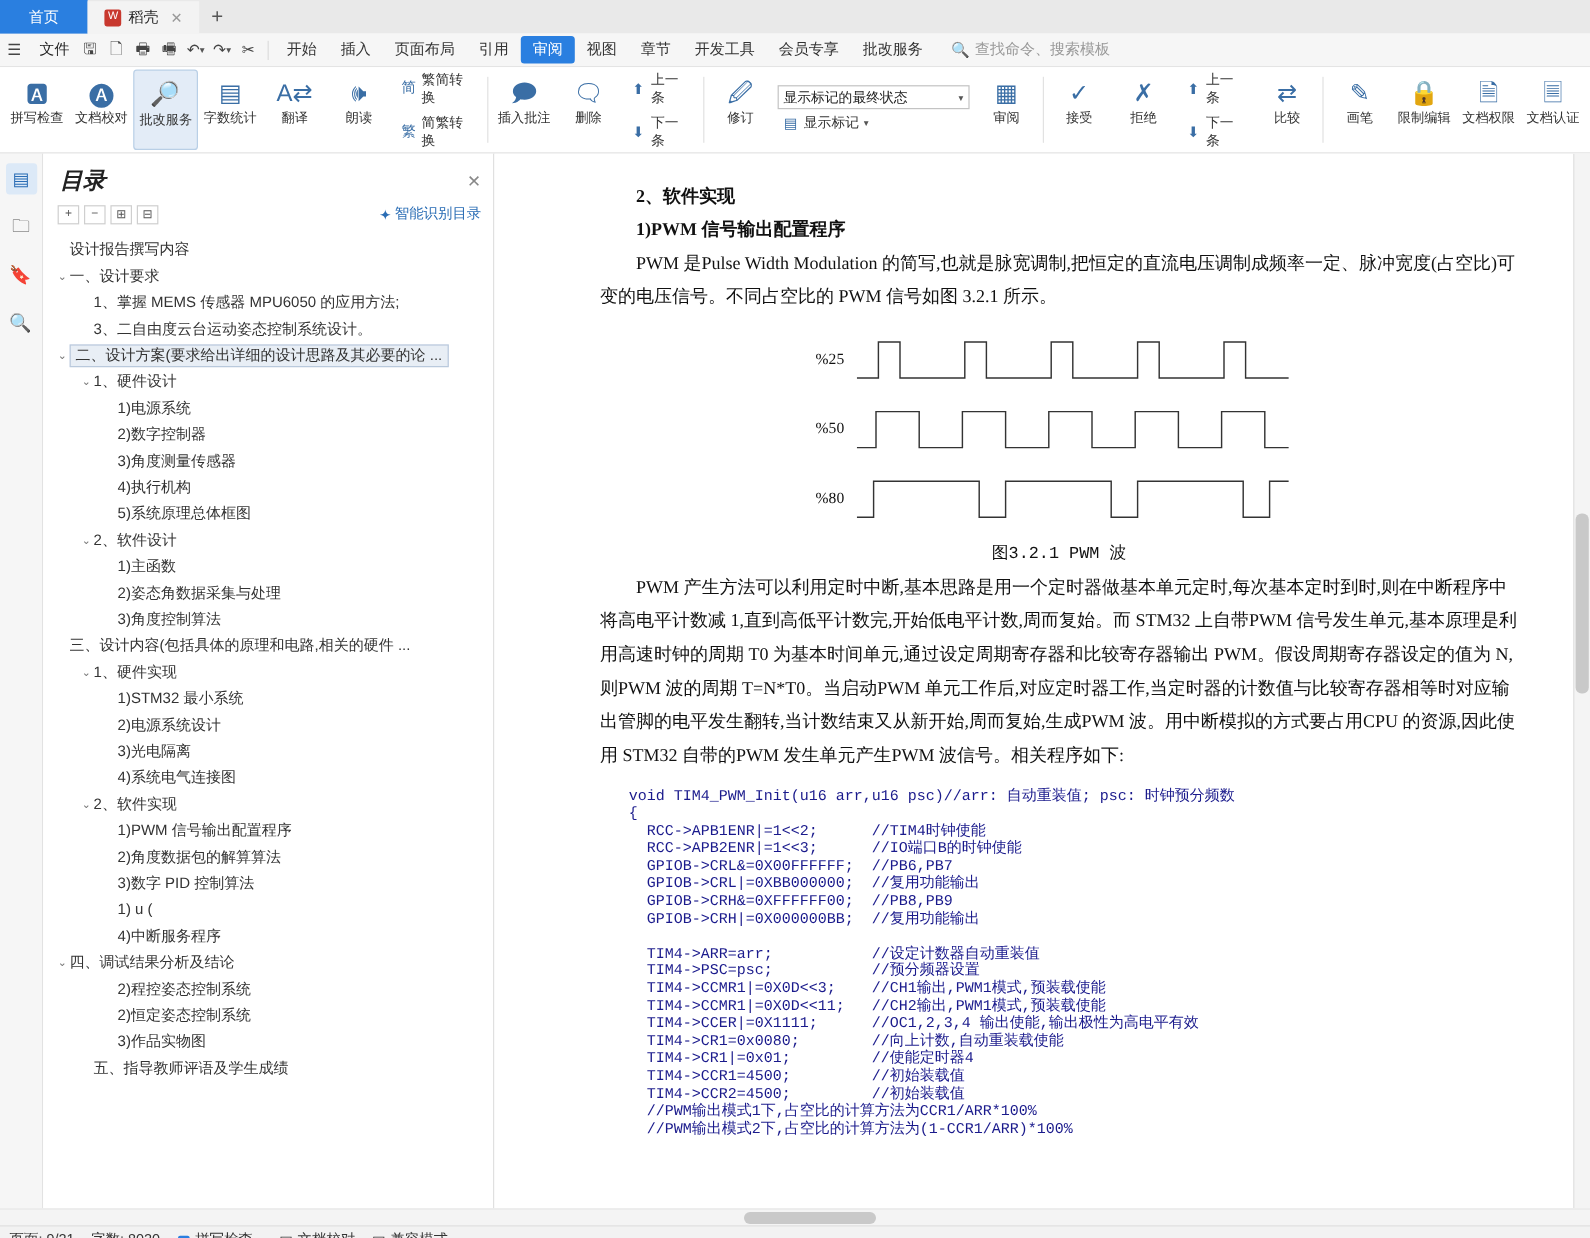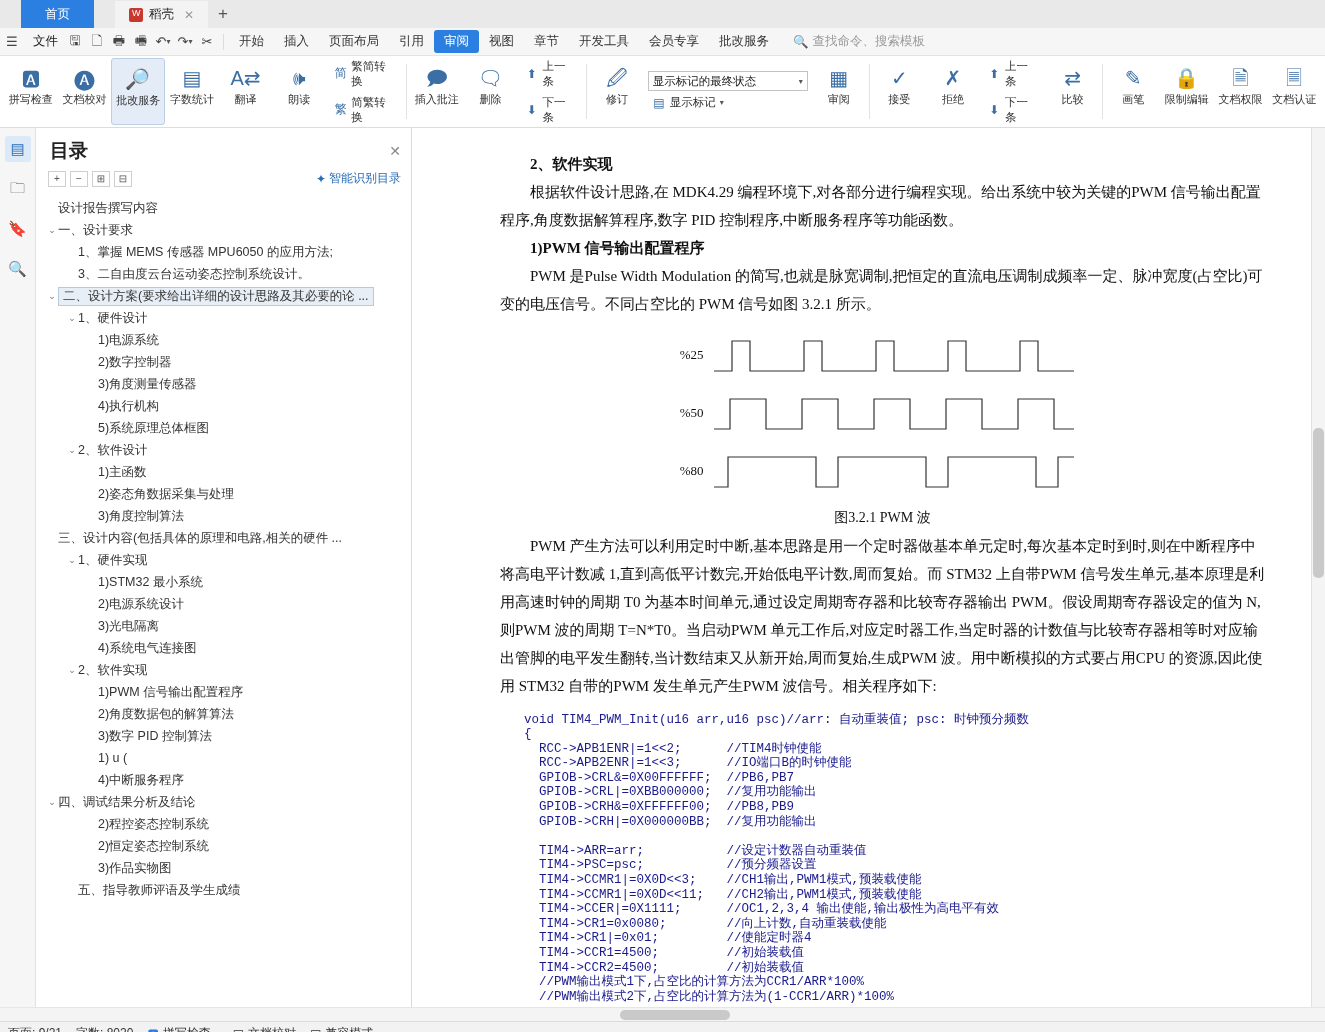--- a/index.html
+++ b/index.html
@@ -4,21 +4,21 @@
 <style>
   * { box-sizing: border-box; }
   html, body { margin:0; padding:0; }
   body {
     width:1325px; height:1032px; overflow:hidden;
     font-family:"Liberation Sans", sans-serif;
     font-size:12px; color:#222; background:#fff;
   }
   
   .tabbar { height:28px; background:#e9e9e9; display:flex; align-items:flex-end; padding-left:0; }
-  .tab { height:27px; display:flex; align-items:center; gap:6px; padding:0 14px; font-size:12.5px; position:relative;margin-left:21px; }
+  .tab { height:27px; display:flex; align-items:center; gap:6px; padding:0 14px; font-size:12.5px; position:relative; }
   .tab.home { background:#2a7fe0; color:#fff; padding:0 24px; height:28px; }
   .tab.doc { background:#fff; border-top-left-radius:4px; border-top-right-radius:4px; }
   .tab.doc2 { background:#f3f3f3; }
   .tab .tico { width:14px; height:14px; display:inline-block; }
   .tab .tico.w { background:#c8382e; border-radius:2px; position:relative; }
   .tab .tico.w:after { content:"W"; color:#fff; font-size:9px; position:absolute; left:3px; top:0px; }
   .tab .tico.doc { background:#2a7fe0; border-radius:2px; position:relative; }
   .tab .tico.doc:after { content:"W"; color:#fff; font-size:9px; position:absolute; left:3px; top:0px; }
   .tabplus { font-size:17px; color:#555; padding:0 10px; align-self:center; }
   .tab-close { font-size:12px; color:#999; margin-left:4px; }
@@ -46,36 +46,36 @@
   .caret { font-size:8px; color:#555; }
 
   
   .workspace { display:flex; height:calc(1032px - 28px - 28px - 73px - 24px); }
   .leftrail { width:36px; background:#f6f6f6; border-right:1px solid #e2e2e2; padding-top:8px; display:flex; flex-direction:column; align-items:center; gap:14px; }
   .rail-ico { width:26px; height:26px; display:flex; align-items:center; justify-content:center; font-size:15px; color:#555; border-radius:3px; }
   .rail-ico.active { background:#dce9f7; color:#2a6db5; }
 
   .outline { width:376px; border-right:1px solid #d9d9d9; background:#fff; display:flex; flex-direction:column; }
   .outline-head { display:flex; align-items:center; padding:10px 10px 4px 14px; }
-  .outline-title { font-size:19px; font-weight:bold; color:#222; }
+  .outline-title { font-size:19px; font-weight:bold; color:#222;font-style:italic; }
   .outline-close { margin-left:auto; color:#888; font-size:14px; }
   .outline-tools { display:flex; align-items:center; gap:4px; padding:2px 10px 6px 12px; font-size:11px; color:#444; }
   .otool { width:18px; height:16px; border:1px solid #cfcfcf; display:flex; align-items:center; justify-content:center; font-size:10px; color:#555; background:#fff; }
   .smart { margin-left:auto; color:#2a6db5; display:flex; align-items:center; gap:3px; font-size:12px; }
   .tree { overflow:hidden; padding:4px 0 0 0; flex:1; }
   .node { display:flex; align-items:center; height:22px; font-size:12.5px; color:#333; white-space:nowrap; }
   .node .tw { width:12px; font-size:9px; color:#777; text-align:center; flex:none; }
   .node.sel .lbl { background:#e8eef5; border:1px solid #b9c9dc; padding:0 4px; }
   .lbl { overflow:hidden; text-overflow:ellipsis; }
 
   .docarea { flex:1; background:#fff; position:relative; overflow:hidden; }
   .page { padding:22px 60px 0 88px; font-size:15px; line-height:28px; color:#111; font-family:"Liberation Serif", serif; }
   .h-b { font-weight:bold; font-size:15px; }
   .p { text-indent:2em; }
-  .figcap { text-align:center; font-size:14px; margin-top:4px; }
+  .figcap { text-align:center; font-size:14px; margin-top:4px;font-family:Liberation Mono, monospace; }
   .wavebox { margin:8px auto 0; width:430px; }
   .waverow { display:flex; align-items:center; height:58px; }
   .wavelabel { width:46px; font-size:13px; text-align:right; padding-right:10px; font-family:Liberation Serif, serif;}
   .code { font-family:"Liberation Mono", monospace; font-size:12.5px; line-height:14.6px; color:#1a1a8c; padding-left:24px; }
   .vscroll { position:absolute; right:0; top:0; width:14px; height:100%; background:#f4f4f4; border-left:1px solid #e0e0e0; }
   .vthumb { position:absolute; right:1px; top:0; width:11px; height:150px; background:#c9c9c9; border-radius:5px; }
 
   
   .status { height:24px; background:#f2f2f2; border-top:1px solid #dcdcdc; display:flex; align-items:center; font-size:12px; color:#333; padding:0 8px; gap:14px; }
   .status .si { display:flex; align-items:center; gap:4px; }
@@ -394,21 +394,20 @@
         <div class="node">
           <span class="tw" style="margin-left: 30px;"></span>
           <span class="lbl">五、指导教师评语及学生成绩</span>
         </div>
       </div>
   </div>
 
   <div class="docarea">
     <div class="page">
       <div class="h-b" style="text-indent:2em">2、软件实现</div>
-      <div class="p">根据软件设计思路,在 MDK4.29 编程环境下,对各部分进行编程实现。给出系统中较为关键的PWM 信号输出配置程序,角度数据解算程序,数字 PID 控制程序,中断服务程序等功能函数。</div>
       <div class="h-b" style="text-indent:2em">1)PWM 信号输出配置程序</div>
       <div class="p">PWM 是Pulse Width Modulation 的简写,也就是脉宽调制,把恒定的直流电压调制成频率一定、脉冲宽度(占空比)可变的电压信号。不同占空比的 PWM 信号如图 3.2.1 所示。</div>
 
       <div class="wavebox">
         <div class="waverow">
           <div class="wavelabel">%25</div>
           <svg width="360" height="48">
             <polyline fill="none" stroke="#333" stroke-width="1.2" points="0,40 18,40 18,10 36,10 36,40 90,40 90,10 108,10 108,40 162,40 162,10 180,10 180,40 234,40 234,10 252,10 252,40 306,40 306,10 324,10 324,40 360,40"></polyline>
           </svg>
         </div>

